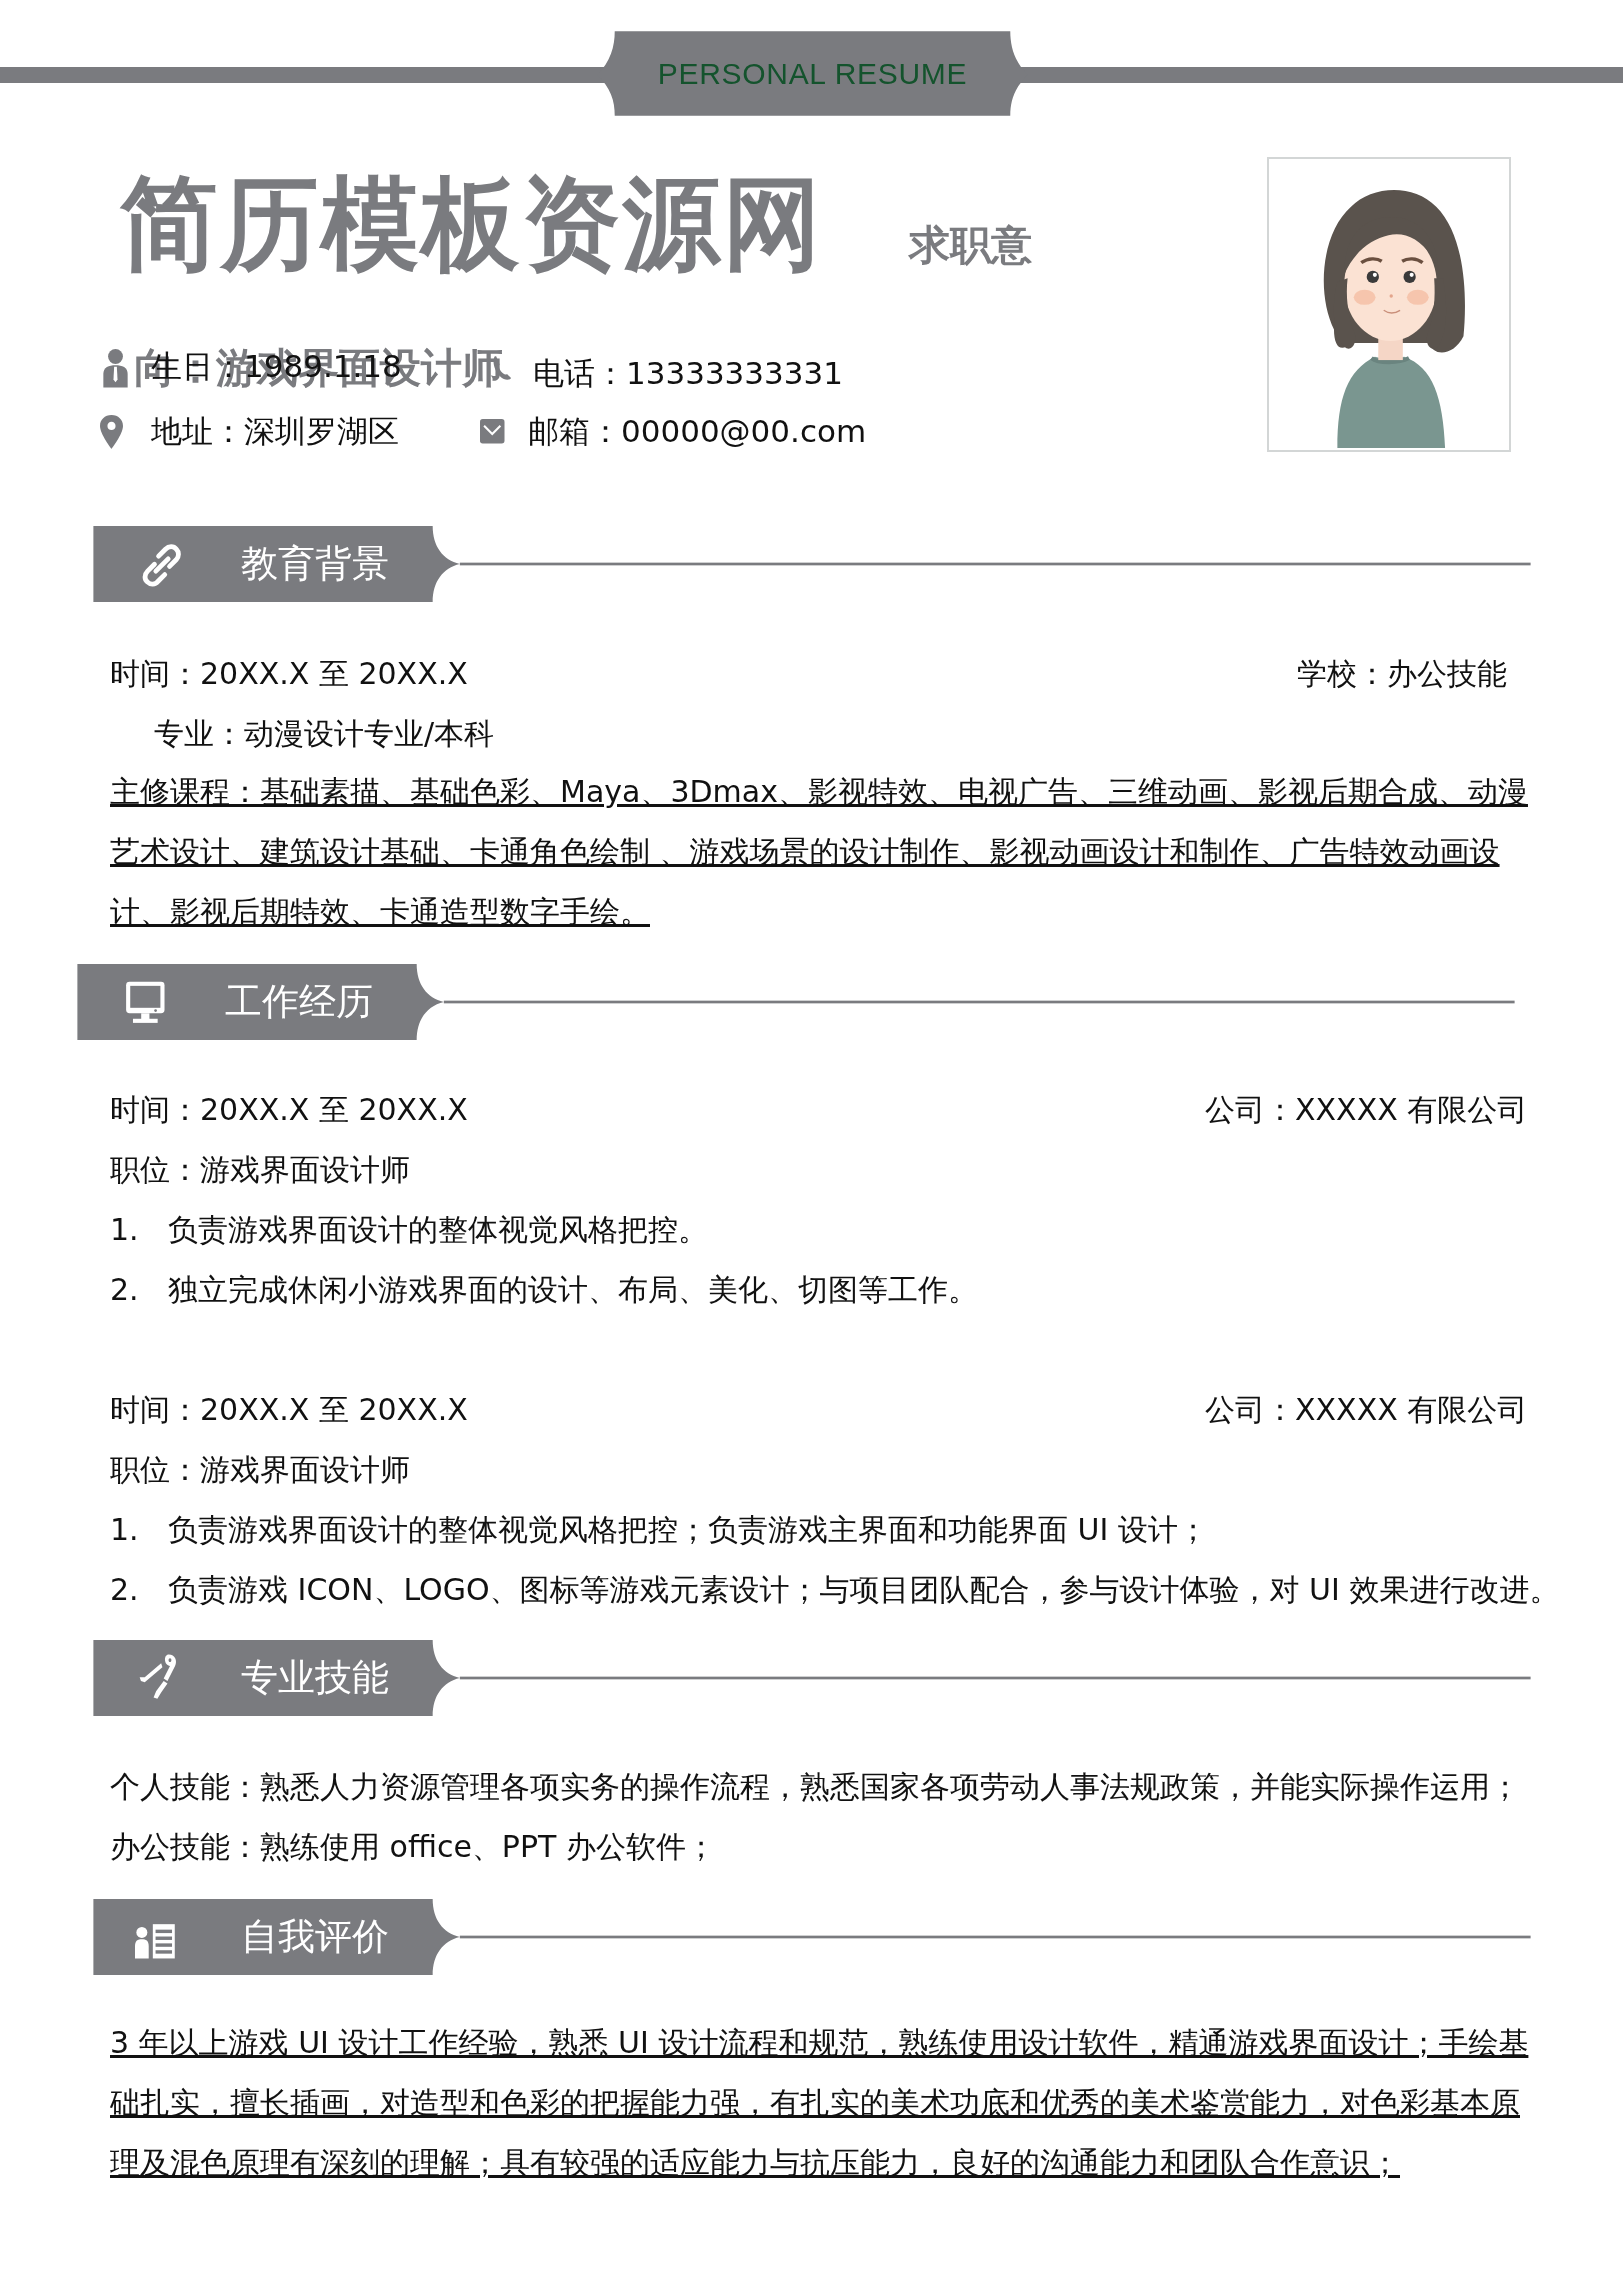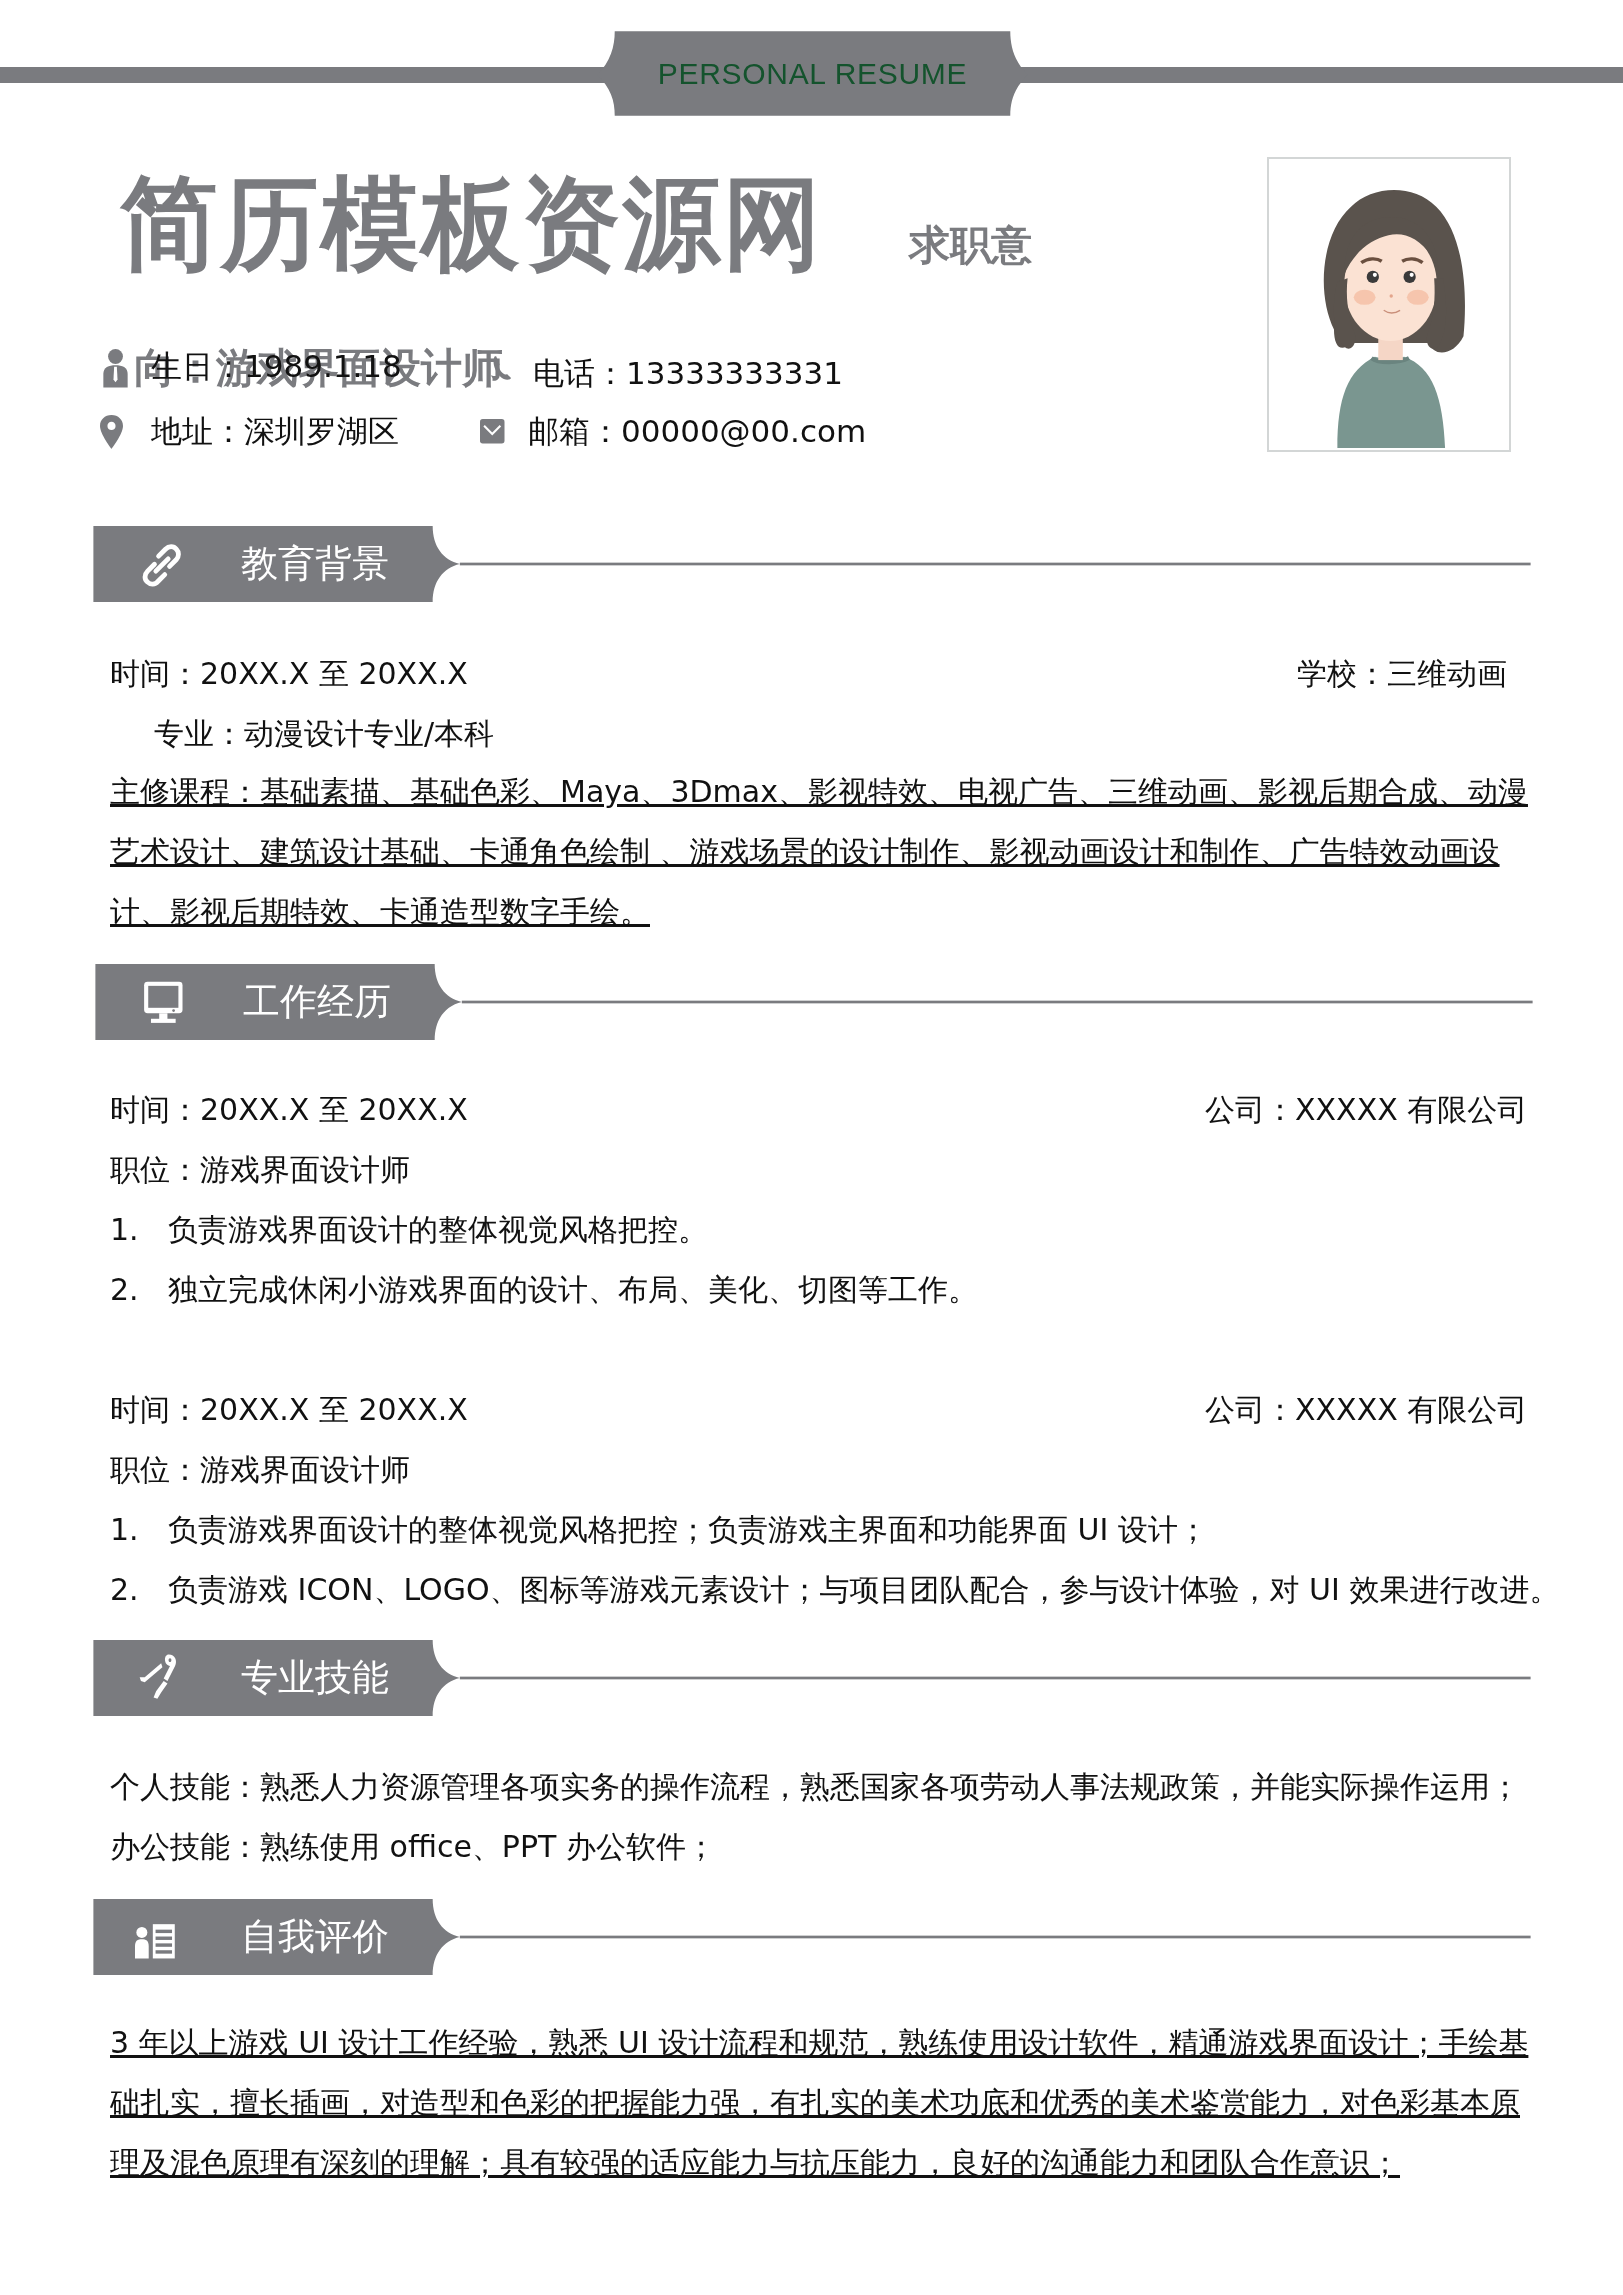--- a/index.html
+++ b/index.html
@@ -109,25 +109,25 @@
     <g fill="none" stroke="#fff" stroke-width="7" stroke-linecap="round">
       <path d="M30,22 L40,12 C45,7 52,7 56,12 C60,16 60,23 56,27 L46,37"></path>
       <path d="M24,34 L14,44 C9,49 9,56 14,60 C18,64 25,64 29,59 L39,49"></path>
       <path d="M26,44 L44,26"></path>
     </g>
   </svg>
   <div class="abs sec-title" style="left:151px; top:0;">教育背景</div>
 </div>
 
 <div class="abs text" style="left:110px; top:653px;">时间：20XX.X 至 20XX.X</div>
-<div class="abs text" style="left:1297px; top:653px;">学校：三维动画</div>
+<div class="abs text" style="left:1297px; top:653px;">学校：办公技能</div>
 <div class="abs text" style="left:110px; top:713px;margin-left:44px;">专业：动漫设计专业/本科</div>
 <div class="abs para" style="left:110px; top:762px;">主修课程：基础素描、基础色彩、Maya、3Dmax、影视特效、电视广告、三维动画、影视后期合成、动漫艺术设计、建筑设计基础、卡通角色绘制 、游戏场景的设计制作、影视动画设计和制作、广告特效动画设计、影视后期特效、卡通造型数字手绘。</div>
 
-<div class="abs" style="left:92px; top:964px; width:1444px; height:76px;">
+<div class="abs" style="left:74px; top:964px; width:1444px; height:76px;">
   <svg class="abs" style="left:0; top:0;" width="1444" height="76" viewBox="0 0 2118 112">
     <path d="M0,0 L500,0 C500,30 515,50 540,56 C515,62 500,82 500,112 L0,112 Z" fill="#7a7b7f"></path>
     <rect x="540" y="54" width="1578" height="4" fill="#7a7b7f"></rect>
   </svg>
   <svg class="abs sec-icon" style="left:48px; top:15px;" viewBox="0 0 70 70">
     <rect x="6" y="4" width="56" height="46" rx="5" fill="#fff"></rect>
     <rect x="12" y="10" width="44" height="32" fill="#7a7b7f"></rect>
     <circle cx="49" cy="46" r="2" fill="#7a7b7f"></circle>
     <rect x="28" y="50" width="12" height="10" fill="#fff"></rect>
     <rect x="16" y="58" width="36" height="6" fill="#fff"></rect>

